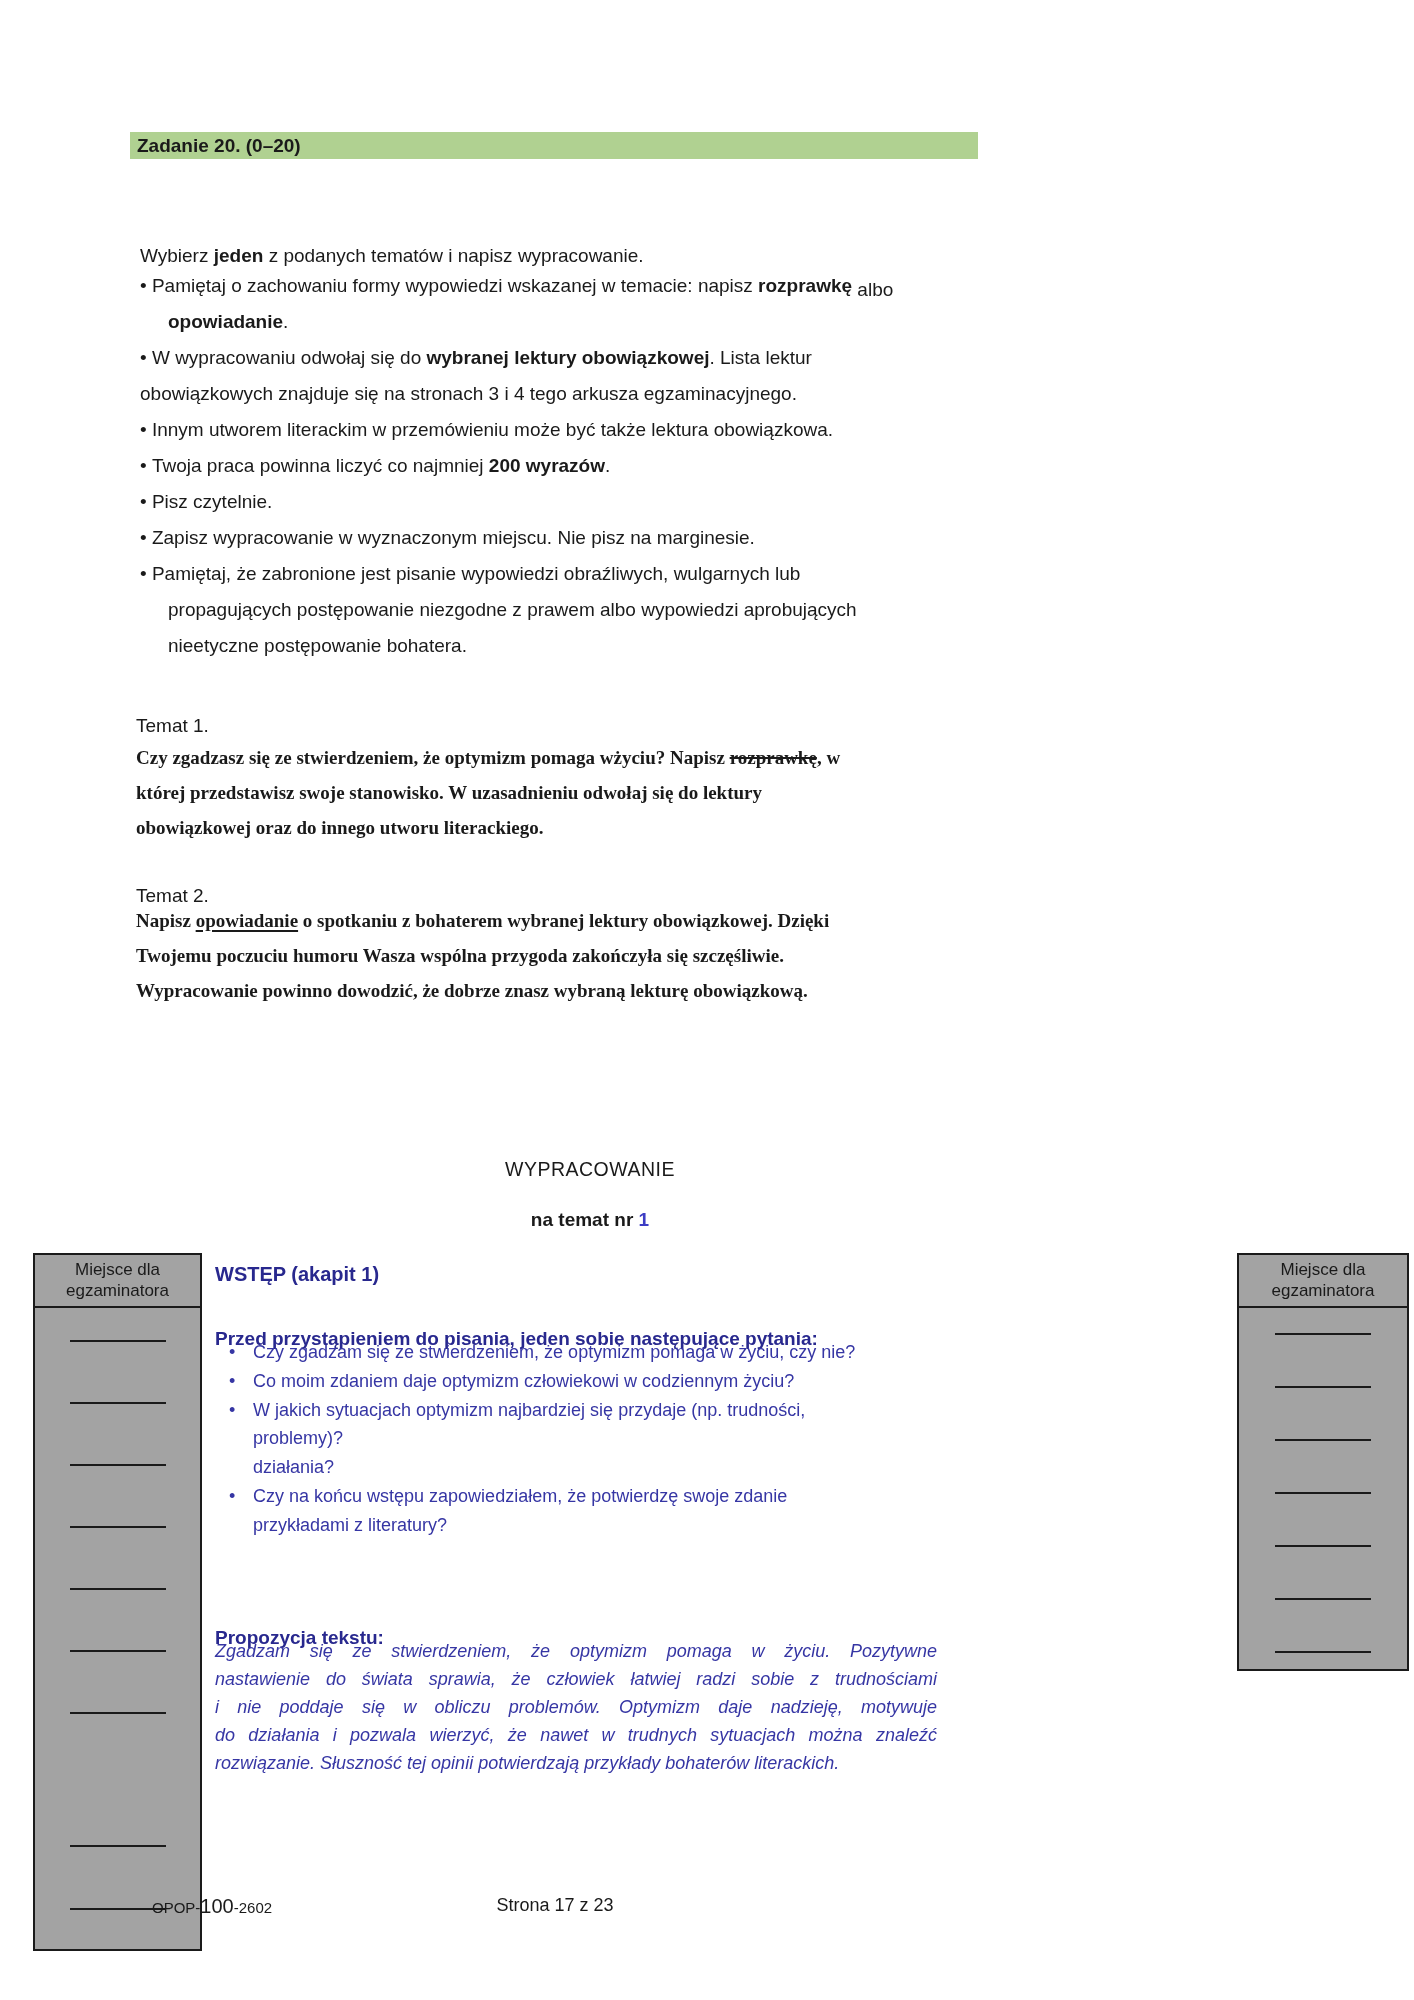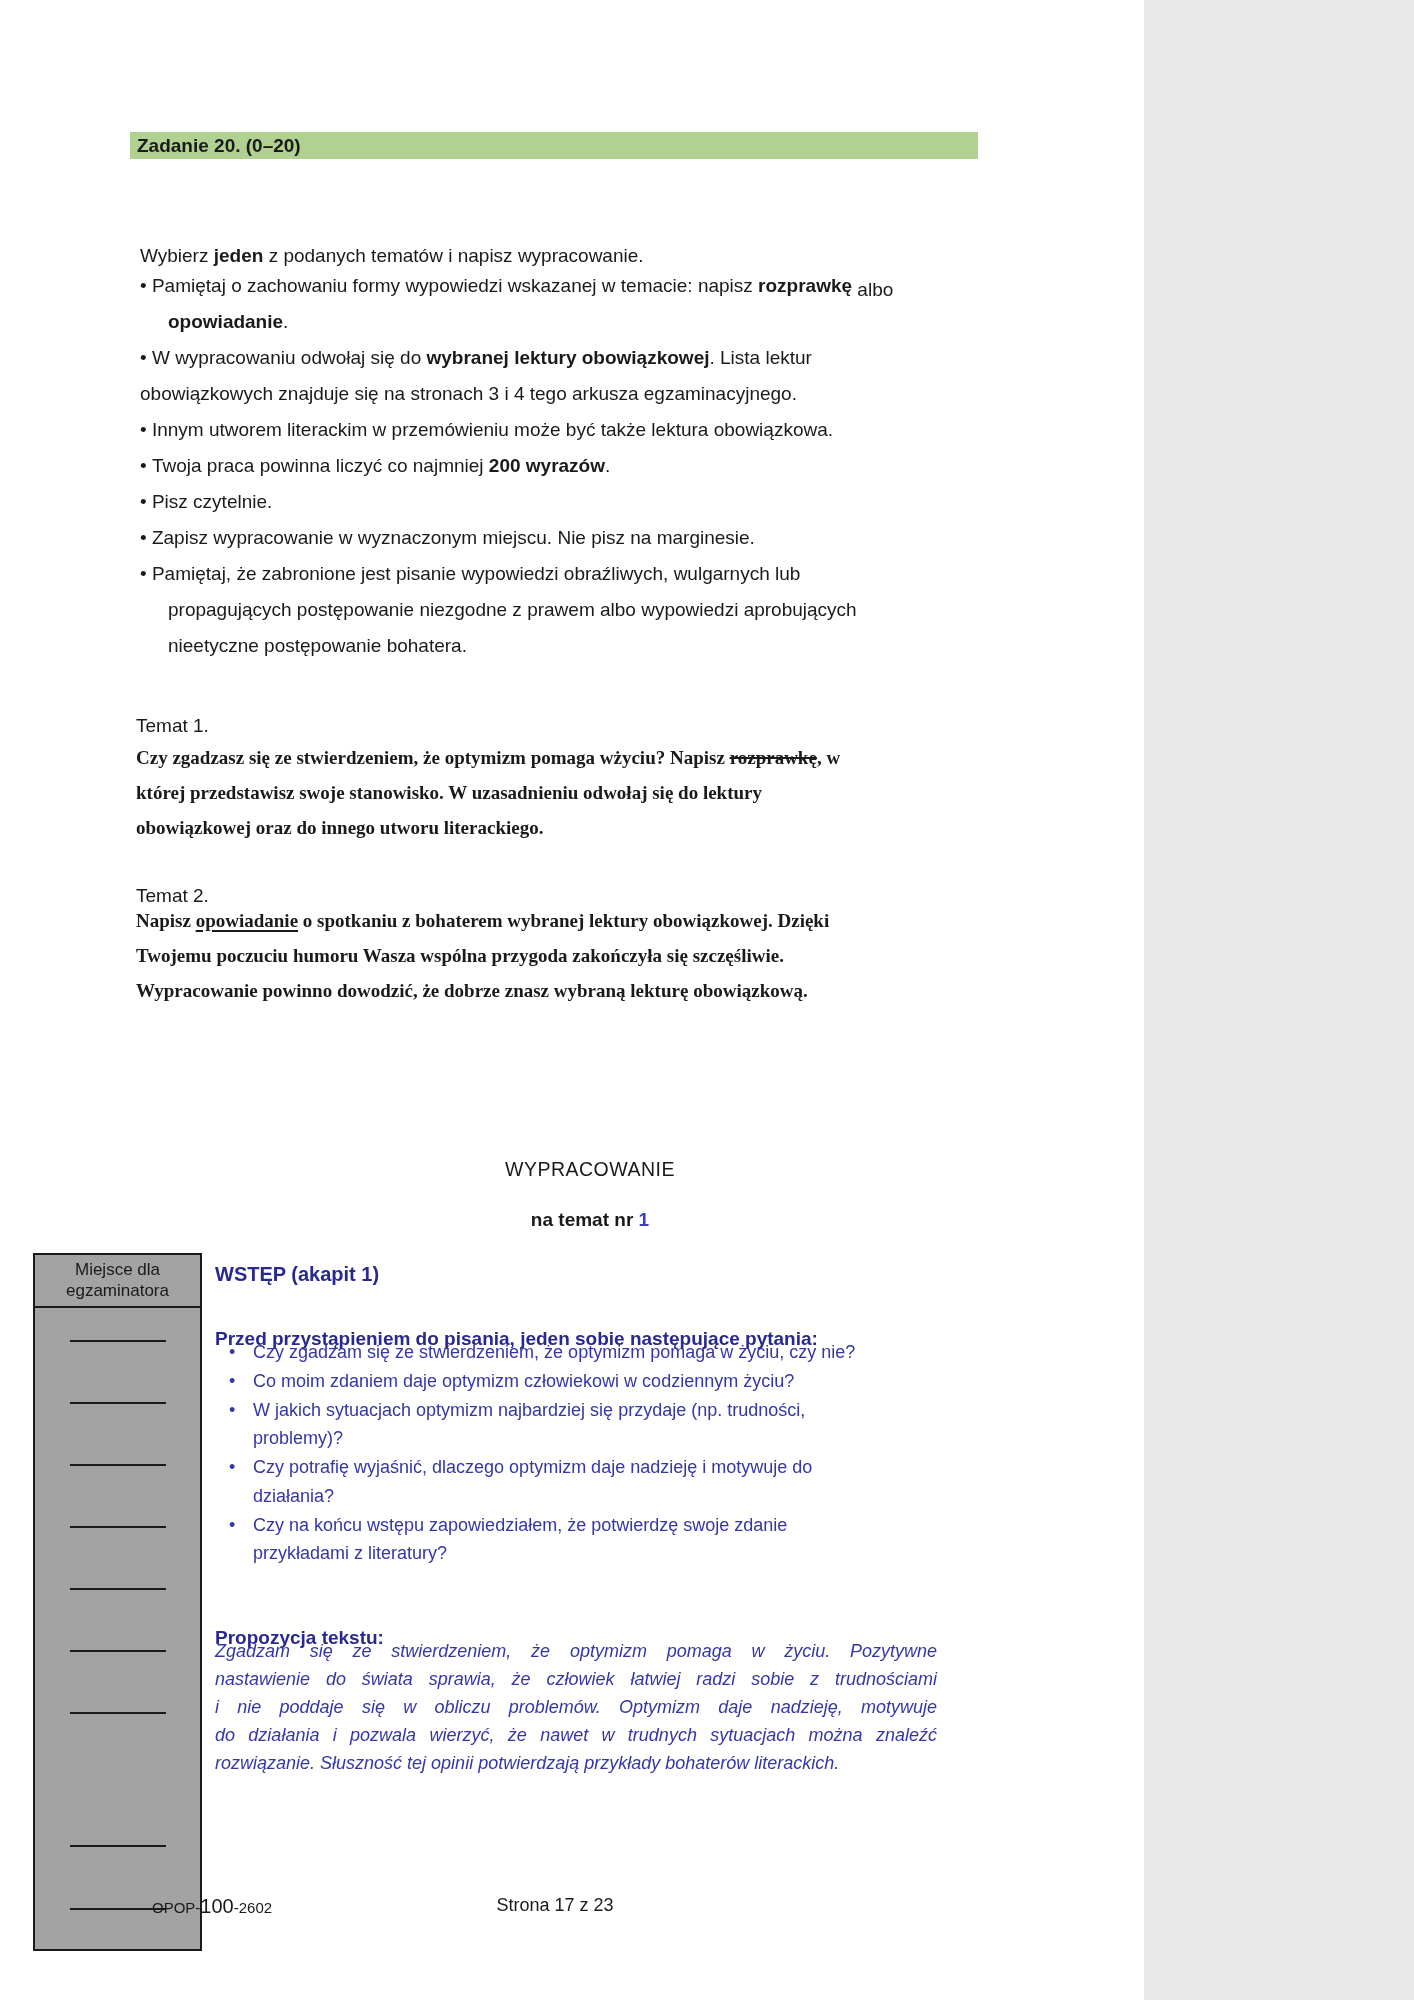--- a/index.html
+++ b/index.html
@@ -1,17 +1,17 @@
 <!DOCTYPE html>
 <html lang="pl" style="--task-bar-green: #b0d191; --blue-dark: #28288e; --blue: #3636a4; --number-blue: #3d3dc4;"><head>
 <meta charset="utf-8">
 <style>
   html,body{margin:0;padding:0;background:#e8e8e8;}
   .page{
-    position:relative;width:1144px;height:2000px;background:#ffffff;
+    position:relative;width:1414px;height:2000px;background:#ffffff;
     font-family:"Liberation Sans",sans-serif;color:#1a1a1a;overflow:hidden;
   }
   
   .task-bar{
     position:absolute;left:130px;top:132px;width:848px;height:27px;
     background:var(--task-bar-green,#b0d191);display:flex;align-items:center;
   }
   .task-bar .lbl{font-weight:bold;font-size:19px;padding-left:7px;white-space:nowrap;}
 
   .intro{position:absolute;left:140px;top:226px;font-size:19px;white-space:nowrap;}
@@ -132,21 +132,20 @@
   </div>
 
   <h2 class="guide-h">WSTĘP (akapit 1)</h2>
   <p class="guide-q">Przed przystąpieniem do pisania, jeden sobie następujące pytania:</p>
 
   <div class="guide-list blue">
     <div class="gl bu">Czy zgadzam się ze stwierdzeniem, że optymizm pomaga w życiu, czy nie?</div>
     <div class="gl bu">Co moim zdaniem daje optymizm człowiekowi w codziennym życiu?</div>
     <div class="gl bu">W jakich sytuacjach optymizm najbardziej się przydaje (np. trudności,</div>
     <div class="gl">problemy)?</div>
-    <div class="gl bu">Czy potrafię wyjaśnić, dlaczego optymizm daje nadzieję i motywuje do</div>
     <div class="gl">działania?</div>
     <div class="gl bu">Czy na końcu wstępu zapowiedziałem, że potwierdzę swoje zdanie</div>
     <div class="gl">przykładami z literatury?</div>
   </div>
 
   <h3 class="prop-h">Propozycja tekstu:</h3>
   <div class="prop-p blue">
     <div class="pl">Zgadzam się ze stwierdzeniem, że optymizm pomaga w życiu. Pozytywne</div>
     <div class="pl">nastawienie do świata sprawia, że człowiek łatwiej radzi sobie z trudnościami</div>
     <div class="pl">i nie poddaje się w obliczu problemów. Optymizm daje nadzieję, motywuje</div>

